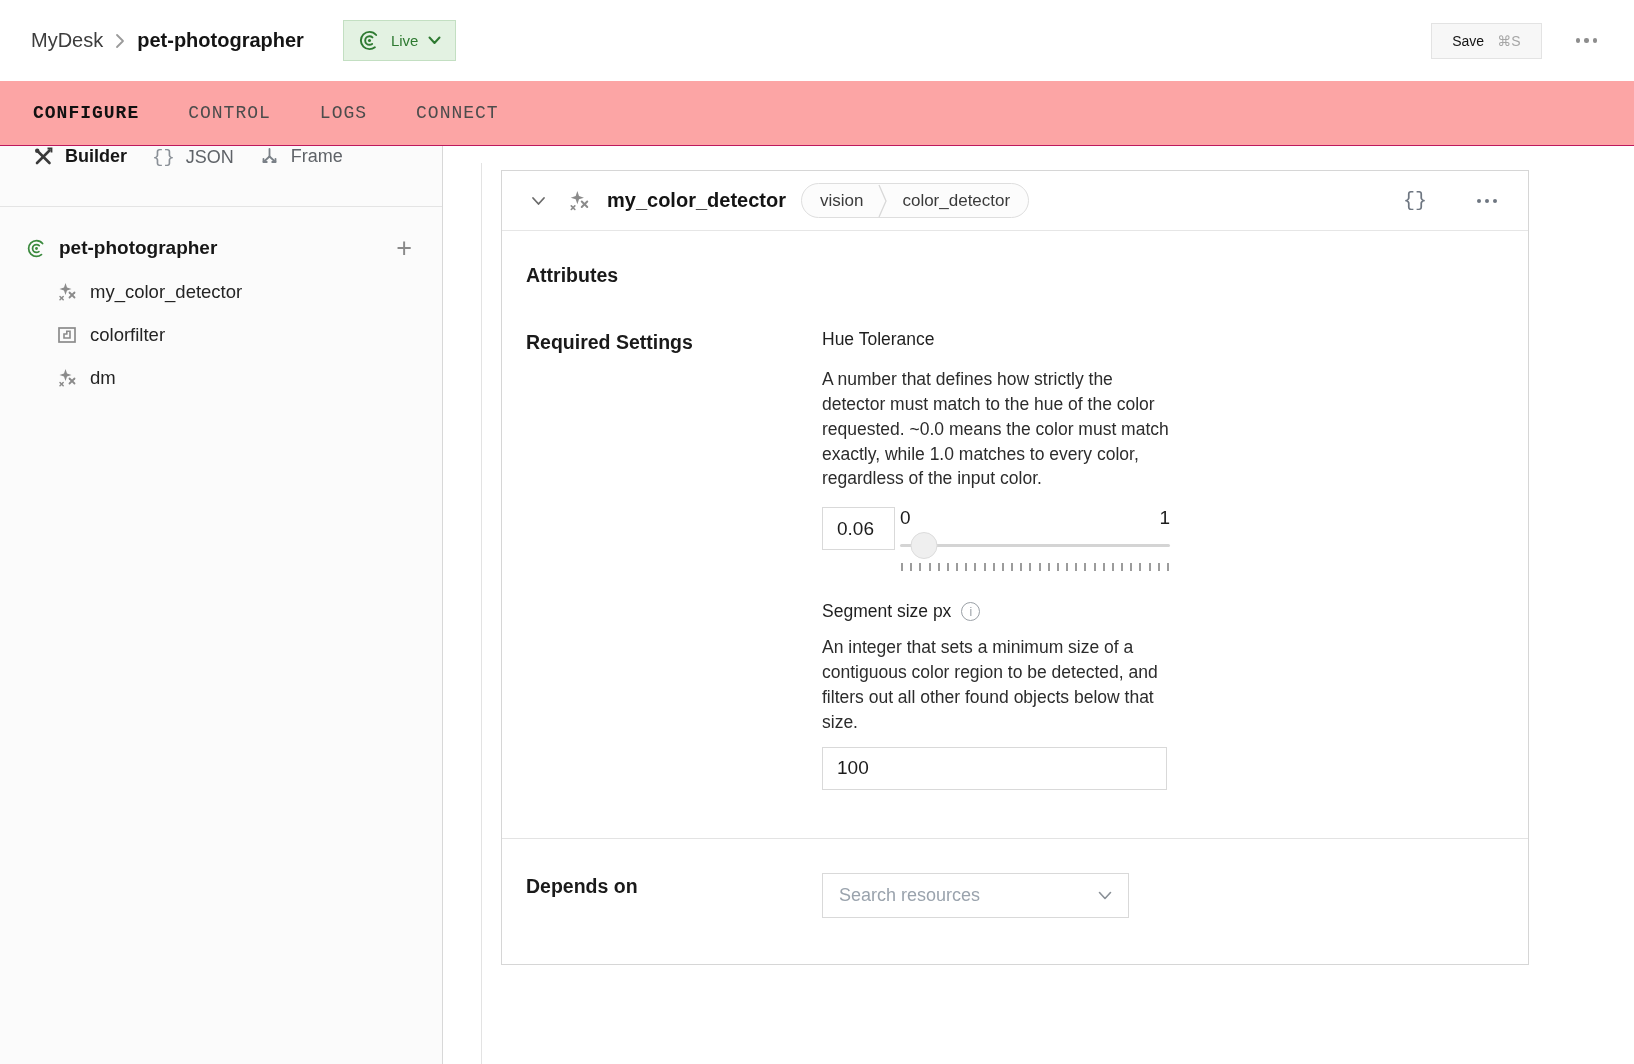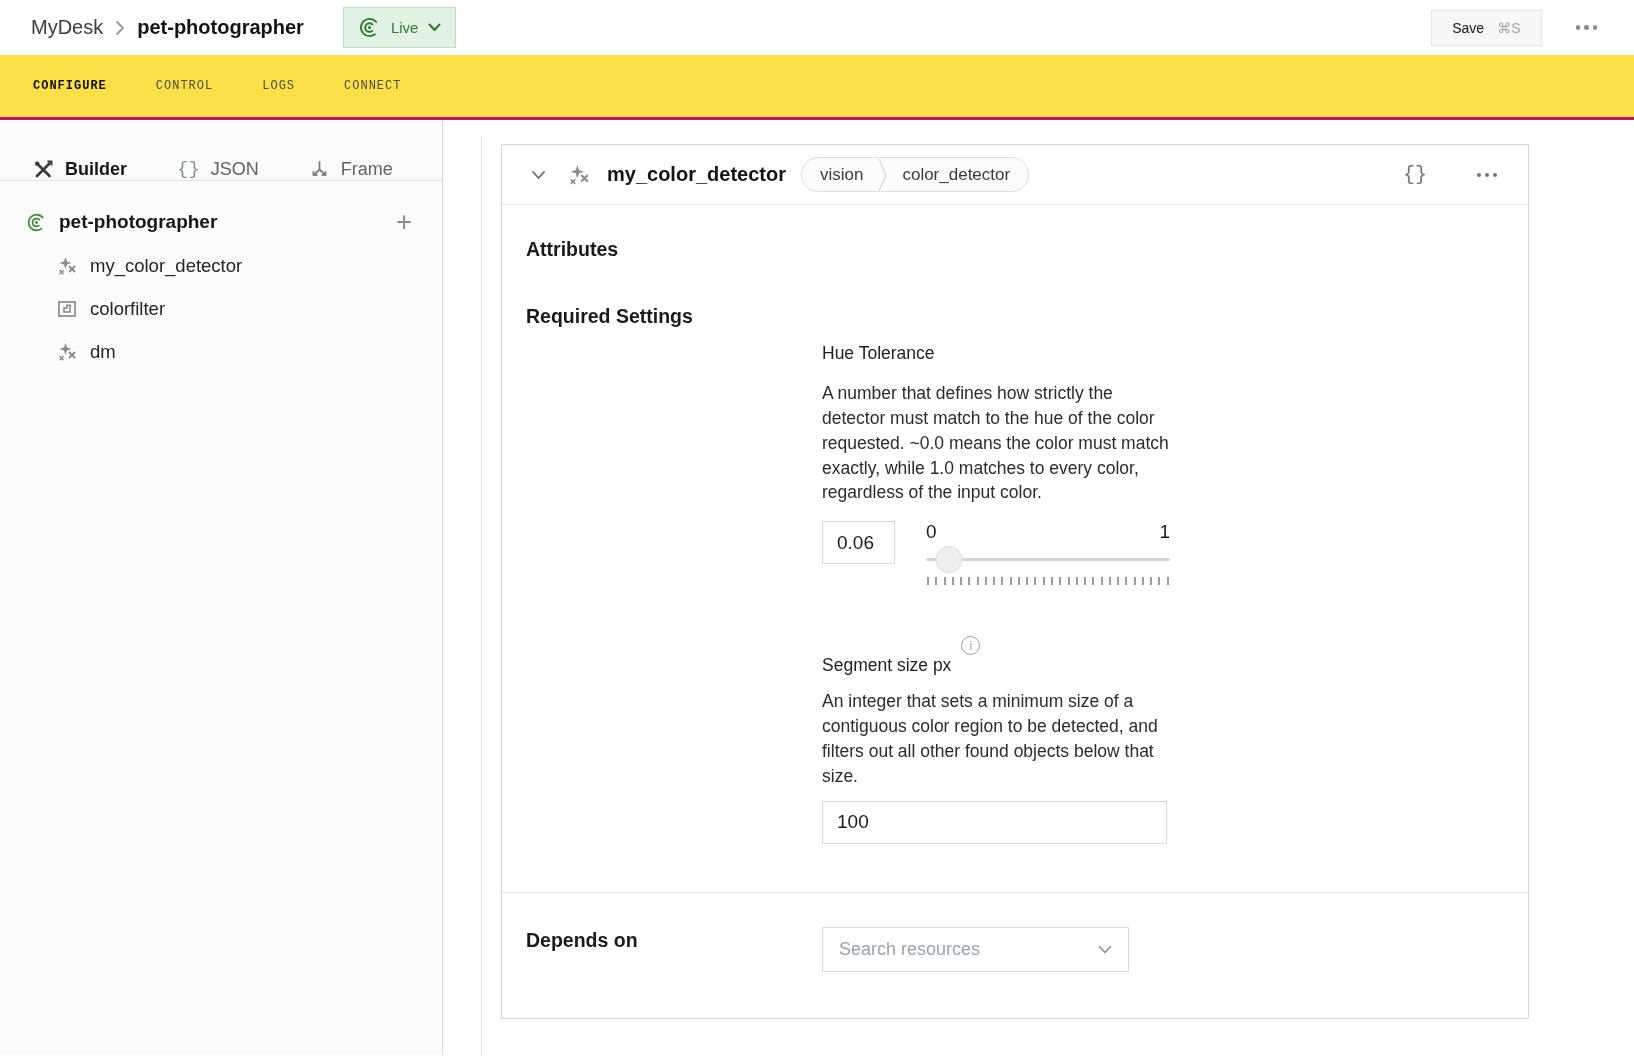--- a/index.html
+++ b/index.html
@@ -3,47 +3,47 @@
 <meta charset="utf-8">
 <style>
   * { margin:0; padding:0; box-sizing:border-box; }
   html,body { background:#ffffff; }
   .app {
     width:1634px; height:1064px; position:relative; overflow:hidden;
     font-family:"Liberation Sans","DejaVu Sans",sans-serif; color:#232323; background:#fff;
   }
 
   
-  .top-header { height:55px; display:flex; align-items:center; justify-content:space-between; padding:0 31px; background:#fff; }
+  .top-header { height:81px; display:flex; align-items:center; justify-content:space-between; padding:0 31px; background:#fff; }
   .header-left { display:flex; align-items:center; }
   .breadcrumb { display:flex; align-items:center; gap:12px; font-size:20px; }
   .crumb-root { color:#3d3d3d; cursor:pointer; }
   .crumb-current { font-weight:700; color:#141414; }
   .live-badge { margin-left:39px; display:flex; align-items:center; gap:10px;
     background:#e3f2e2; border:1px solid #c3dfc2; border-radius:0; padding:8px 14px;
     color:#2e7a31; font-size:15px; cursor:pointer; }
   .header-right { display:flex; align-items:center; }
   .save-btn { display:flex; align-items:center; gap:13px; background:#f7f7f7; border:1px solid #e3e3e3;
     padding:9px 20px; font-size:14px; color:#141414; cursor:pointer; font-family:inherit; }
   .save-shortcut { color:#a6a6a6; }
   .dots { display:flex; gap:4px; align-items:center; }
   .dots i { width:4.5px; height:4.5px; border-radius:50%; background:#8d8d8d; display:block; }
   .more-btn { margin-left:28px; background:none; border:none; cursor:pointer; padding:6px; }
 
   
-  .nav-tabs { height:65px; background:#fde047; border-bottom:3px solid #be185d;
+  .nav-tabs { height:65px; background:#fca5a5; border-bottom:1px solid #be185d;
     display:flex; align-items:center; gap:49px; padding:0 33px;
-    font-family:"Liberation Mono","DejaVu Sans Mono",monospace; font-size:12px; letter-spacing:1px; color:#4c4c4c; }
+    font-family:"Liberation Mono","DejaVu Sans Mono",monospace; font-size:18px; letter-spacing:1px; color:#4c4c4c; }
   .nav-tab { cursor:pointer; }
   .nav-tab.active { font-weight:700; color:#111; }
 
   
   .content { display:flex; height:935px; }
   .sidebar { width:443px; min-width:443px; background:#fbfbfb; border-right:1px solid #d8d8d8; }
-  .view-tabs { height:61px; border-bottom:1px solid #e4e4e4; display:flex; align-items:flex-end; padding:0 33px; gap:50px; }
+  .view-tabs { height:61px; border-bottom:1px solid #e4e4e4; display:flex; align-items:flex-start; padding:0 33px; gap:25px; }
   .view-tab { display:flex; align-items:center; gap:11px; font-size:18px; color:#5f6368; cursor:pointer; }
   .view-tab.active { color:#161616; font-weight:700; }
   .mono-braces { font-family:"Liberation Mono","DejaVu Sans Mono",monospace; color:#8a9097; font-size:19px; }
 
   .tree { padding:26px 24px 0 24px; }
   .tree-root { display:flex; align-items:center; gap:12px; padding:4px 2px 12px 2px; cursor:pointer; }
   .tree-root-label { font-size:19px; font-weight:700; color:#161616; flex:1; }
   .plus-btn { background:none; border:none; color:#8a8a8a; font-size:27px; font-weight:300; line-height:20px; cursor:pointer; padding:0 4px; }
   .tree-item { display:flex; align-items:center; gap:13px; padding:10px 0 11px 33px; font-size:18.5px; color:#242424; cursor:pointer; }
 
@@ -66,23 +66,23 @@
   .row-label { font-size:19.5px; font-weight:700; color:#1a1a1a; padding-top:2px; }
   .row-content { width:348px; }
   .desc { font-size:17.5px; line-height:1.42; color:#2c2c2c; }
   .row-attributes { padding-top:31px; padding-bottom:42px; }
   .row-required { padding-bottom:48px; }
 
   .color-box { margin-top:13px; width:124px; height:45px; border:1px solid #dcdcdc; background:#fff;
     display:flex; align-items:center; justify-content:center; cursor:pointer; }
   .swatch { width:88px; height:21px; border:1px solid #7392a3; }
 
-  .field-label { font-size:17.5px; color:#1f1f1f;margin-top:40px; }
+  .field-label { font-size:17.5px; color:#1f1f1f; }
   .hue-label { margin-bottom:17px; }
-  .slider-row { margin-top:16px; display:flex; align-items:flex-start; gap:31px; }
+  .slider-row { margin-top:16px; display:flex; align-items:flex-start; gap:5px; }
   .value-input { width:73px; height:43px; border:1px solid #d9d9d9; font-size:19px; padding:0 0 0 14px;
     font-family:inherit; color:#1c1c1c; background:#fff; outline:none; }
   .slider { flex:1; padding-top:0; }
   .slider-labels { display:flex; justify-content:space-between; font-size:19px; color:#1c1c1c; height:24px; }
   .slider-track-wrap { position:relative; height:29px; cursor:pointer; }
   .slider-track-line { position:absolute; left:0; right:0; top:13px; height:3px; background:#d4d4d4; border-radius:2px; }
   .slider-handle { position:absolute; top:1px; width:27px; height:27px; border-radius:50%;
     background:#efefef; border:1px solid #dcdcdc; transform:translateX(-50%); cursor:grab; }
   .ticks { display:flex; justify-content:space-between; margin-top:3px; padding:0 1px; }
   .ticks i { width:2px; height:8px; background:#9c9c9c; display:block; }

